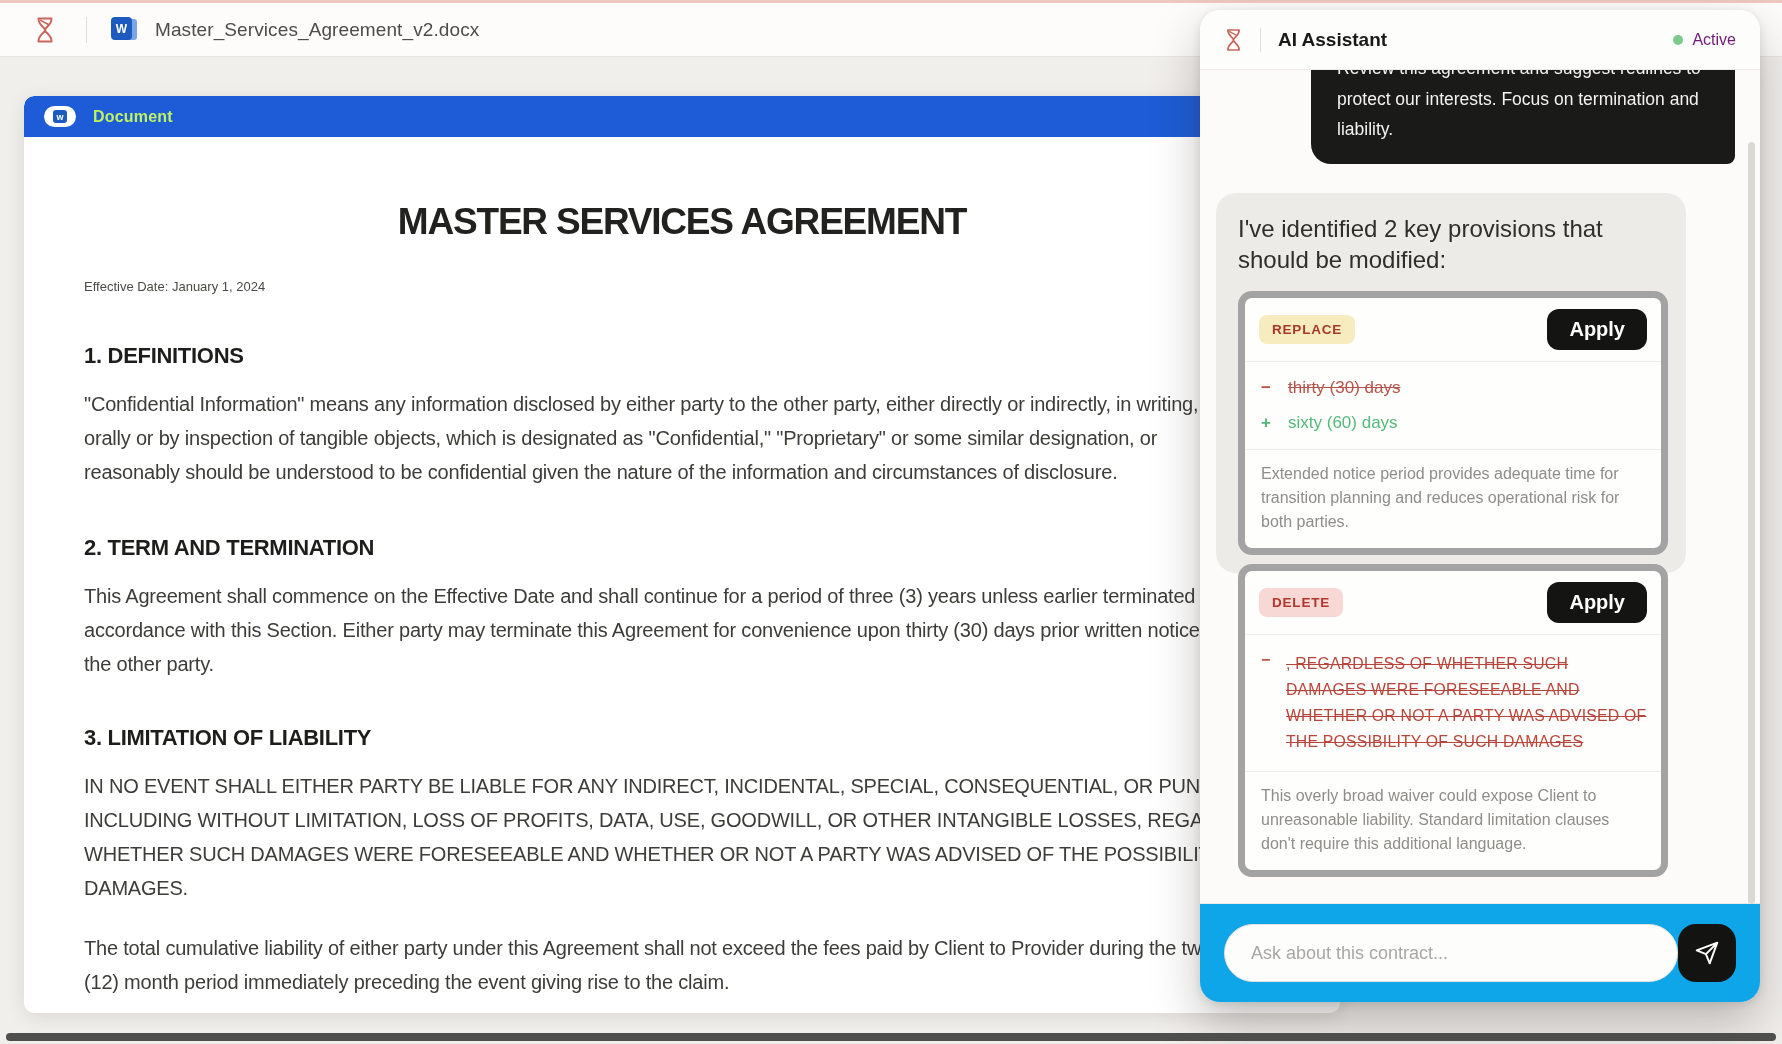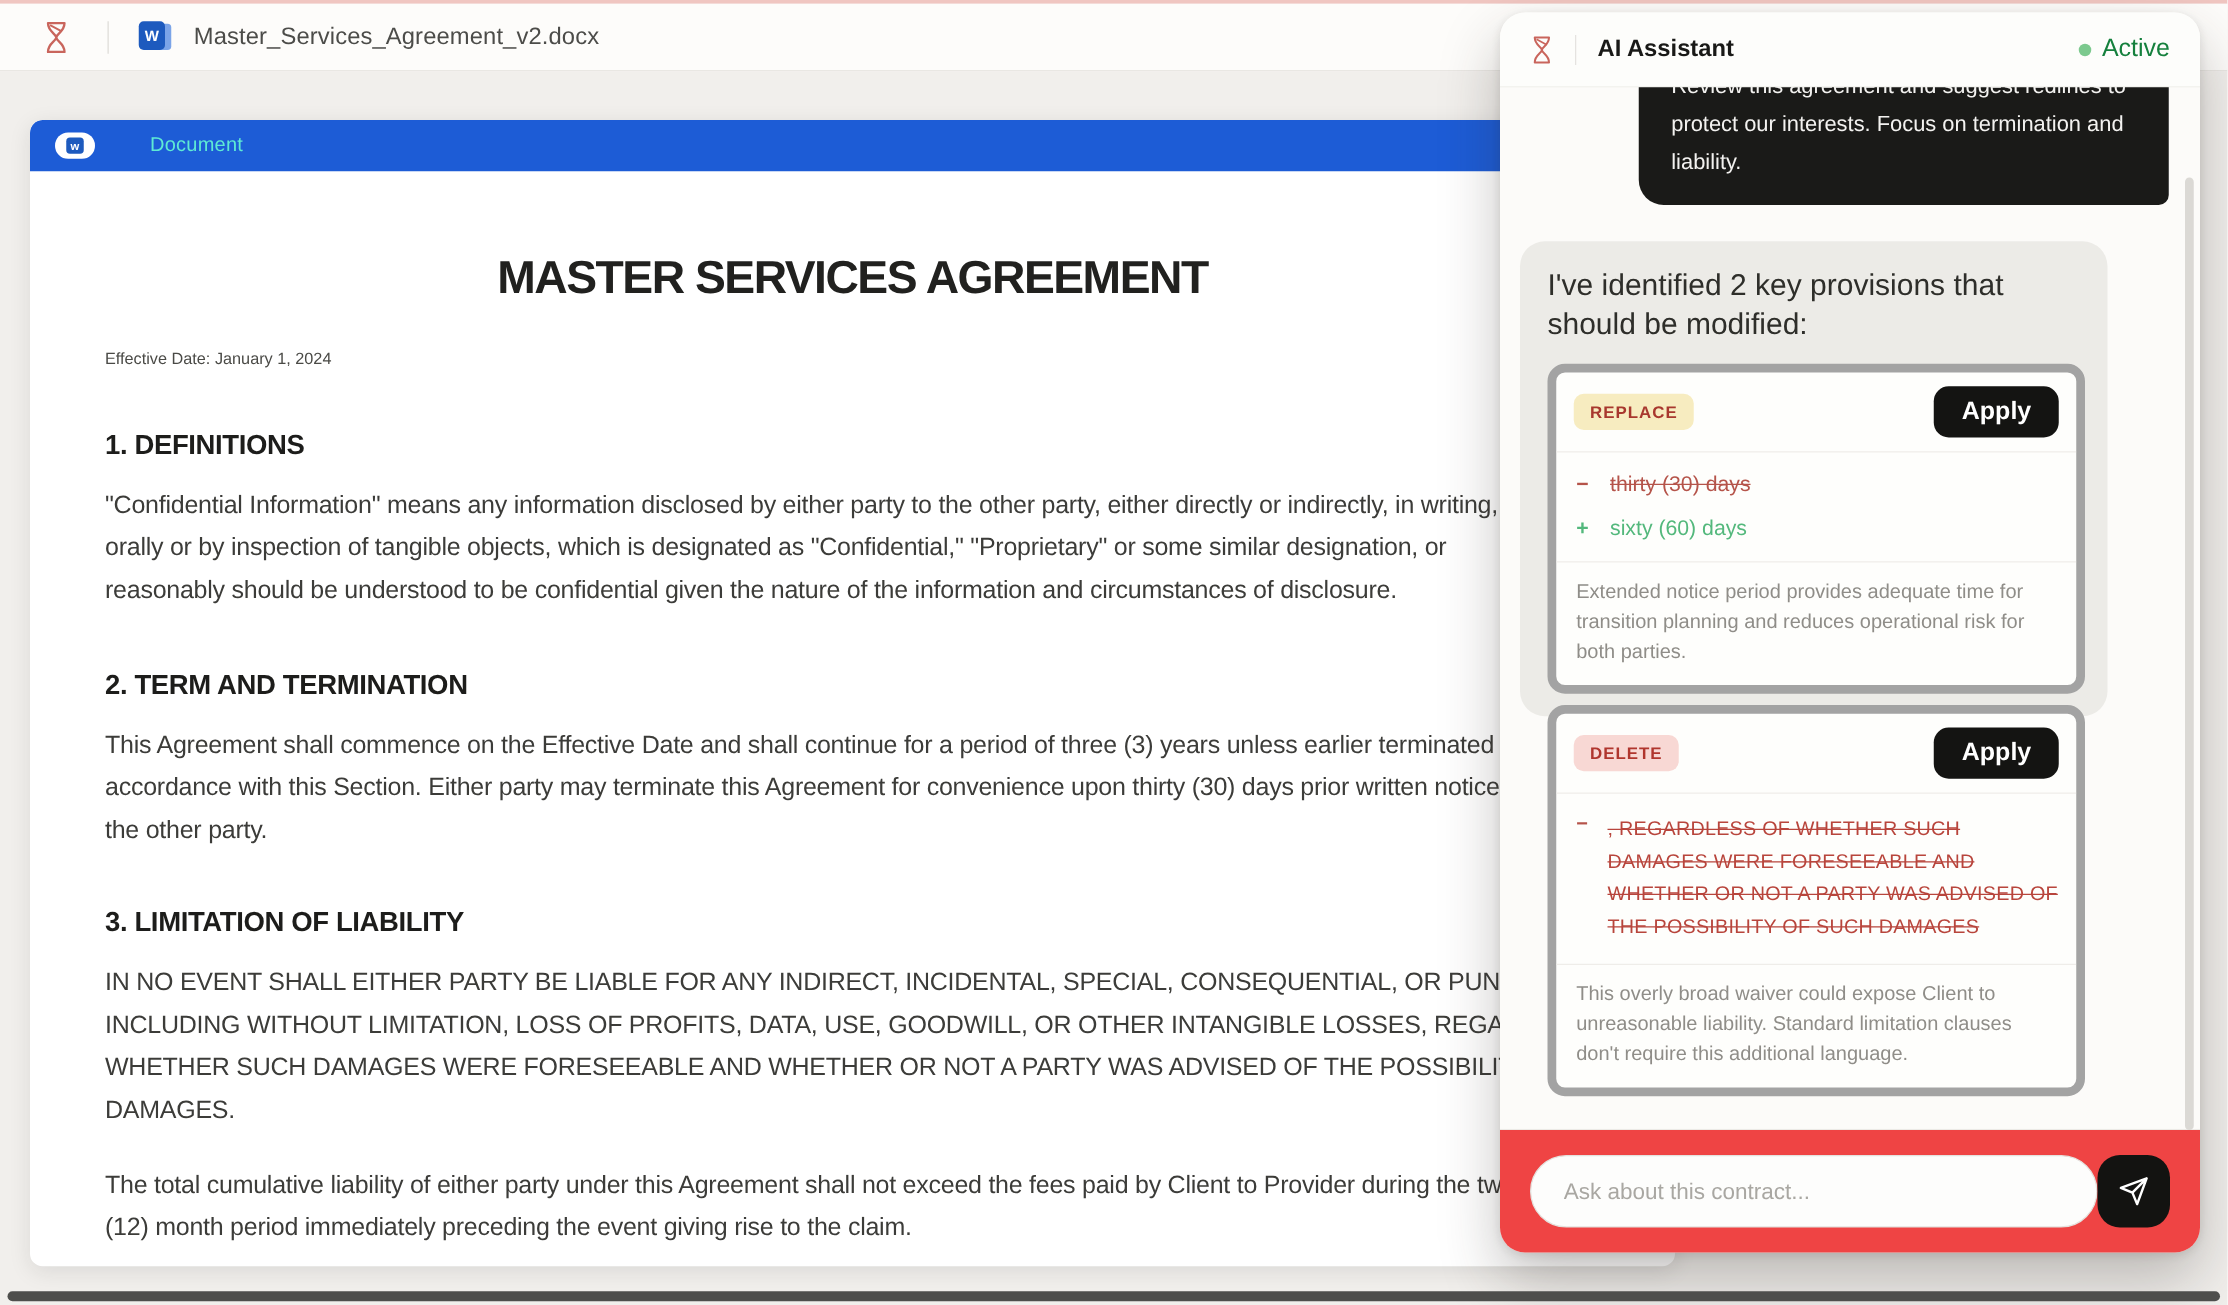--- a/index.html
+++ b/index.html
@@ -18,42 +18,42 @@
                      color:#fff; font-size:12px; font-weight:700; display:flex; align-items:center; justify-content:center; }
   .filename { font-size:19px; font-weight:500; color:#4c4c49; letter-spacing:.1px; }
 
   
   .doc-card { position:absolute; left:24px; top:96px; width:1316px; height:917px; background:#ffffff;
               border-radius:10px; box-shadow:0 4px 18px rgba(30,30,28,.10); overflow:hidden; }
   .doc-header { height:41px; background:#1d5cd6; border-radius:10px 10px 0 0; display:flex; align-items:center; padding-left:20px; }
   .doc-pill { width:32px; height:21px; background:#fff; border-radius:11px; display:flex; align-items:center; justify-content:center; margin-right:17px; }
   .doc-pill .w-chip { width:14px; height:13px; background:#1d5abe; border-radius:3px; color:#fff; font-size:9px; font-weight:700;
                       display:flex; align-items:center; justify-content:center; }
-  .doc-header-label { color:#5eead4; font-size:16px; font-weight:400; letter-spacing:.2px;margin-left:27px; }
+  .doc-header-label { color:#bef264; font-size:16px; font-weight:700; letter-spacing:.2px; }
   .doc-body { padding-left:60px; color:#3c3c39; }
   .doc-title { margin-top:64px; height:46px; text-align:center; padding-right:60px;
                font-size:37px; font-weight:700; letter-spacing:-1.2px; color:#21211f; }
   .doc-date { margin-top:32px; height:24px; text-align:left; padding-right:60px;
               font-size:13px; color:#4a4a46; }
   .doc-h { font-size:22px; font-weight:700; color:#1d1d1b; letter-spacing:-.3px; height:28px; }
   .h-def { margin-top:40px; } .h-term { margin-top:46px; } .h-liab { margin-top:44px; }
   .doc-p { margin-top:16px; } .doc-p2 { margin-top:26px; }
   .doc-p div { font-size:20px; line-height:34px; letter-spacing:-.2px; white-space:nowrap; }
 
   
   .panel { position:absolute; left:1200px; top:10px; width:560px; height:992px; background:#fcfbf9;
            border-radius:20px; box-shadow:0 22px 48px rgba(45,40,35,.28), 0 2px 8px rgba(45,40,35,.12); }
   .panel-header { position:absolute; left:0; top:0; width:560px; height:60px; background:#fdfdfb;
                   border-bottom:1px solid #ecebe7; border-radius:20px 20px 0 0; z-index:5;
                   display:flex; align-items:center; padding:0 24px; }
   .panel-logo { width:19px; height:26px; }
   .panel-divider { width:1px; height:24px; background:#e5e3e0; margin:0 17px; }
   .panel-title { font-size:19px; font-weight:700; color:#191917; flex:1; }
   .status-dot { width:10px; height:10px; border-radius:50%; background:#7cc98e; margin-right:9px; }
-  .status-label { font-size:20px; color:#15803d; }
+  .status-label { font-size:16px; color:#701a75; }
 
   .user-bubble { position:absolute; right:25px; top:24px; z-index:1; max-width:424px;
                  background:#1a1a18; color:#f3f2f0; border-radius:20px 20px 8px 20px;
                  padding:19px 26px; font-size:17.5px; line-height:30.5px; }
 
   .ai-bubble { position:absolute; left:16px; top:183px; width:470px; background:#ecebe7;
                border-radius:20px; padding:20px 18px 18px 22px; z-index:1; }
   .ai-intro { font-size:24px; line-height:31px; color:#2e2e2a; margin-bottom:16px; max-width:436px; }
 
   .sugg-card { width:430px; background:#fefefc; border:7px solid #a3a3a3; border-radius:14px; overflow:hidden; }
@@ -71,21 +71,21 @@
   .row-del { color:#b5544a; } .row-add { color:#53b87c; }
   .diff-mark { font-weight:700; width:12px; flex:0 0 auto; }
   .strike { text-decoration:line-through; }
   .del-lines { color:#b8453c; font-size:15.8px; line-height:26px; letter-spacing:.2px; }
   .del-lines div { text-decoration:line-through; white-space:nowrap; }
   .del-flex { display:flex; gap:13px; }
   .note { padding:12px 16px 14px; font-size:16px; line-height:24px; color:#8f8d88; }
 
   .scroll-track { position:absolute; right:5px; top:132px; width:7px; height:762px; border-radius:4px; background:#dbd9d5; z-index:6; }
 
-  .panel-footer { position:absolute; left:0; bottom:0; width:560px; height:99px; background:#ef4444;
+  .panel-footer { position:absolute; left:0; bottom:0; width:560px; height:99px; background:#0ea5e9;
                   border-top:1px solid #eceae6; border-radius:0 0 20px 20px; z-index:5;
                   display:flex; align-items:center; padding:0 24px; }
   .chat-input { flex:1; height:58px; border-radius:29px; border:1.5px solid #e4e2de; background:#fdfdfc;
                 padding:0 26px; font-size:18px; font-family:inherit; color:#46463f; outline:none; }
   .chat-input::placeholder { color:#a9a7a2; }
   .send-btn { width:58px; height:58px; border-radius:18px; background:#131311; border:none; cursor:pointer;
               display:flex; align-items:center; justify-content:center; flex:0 0 auto; }
 
   .bottom-scrollbar { position:absolute; left:6px; top:1033px; width:1770px; height:8px; border-radius:4px; background:#4e4e4c; }
 </style>

